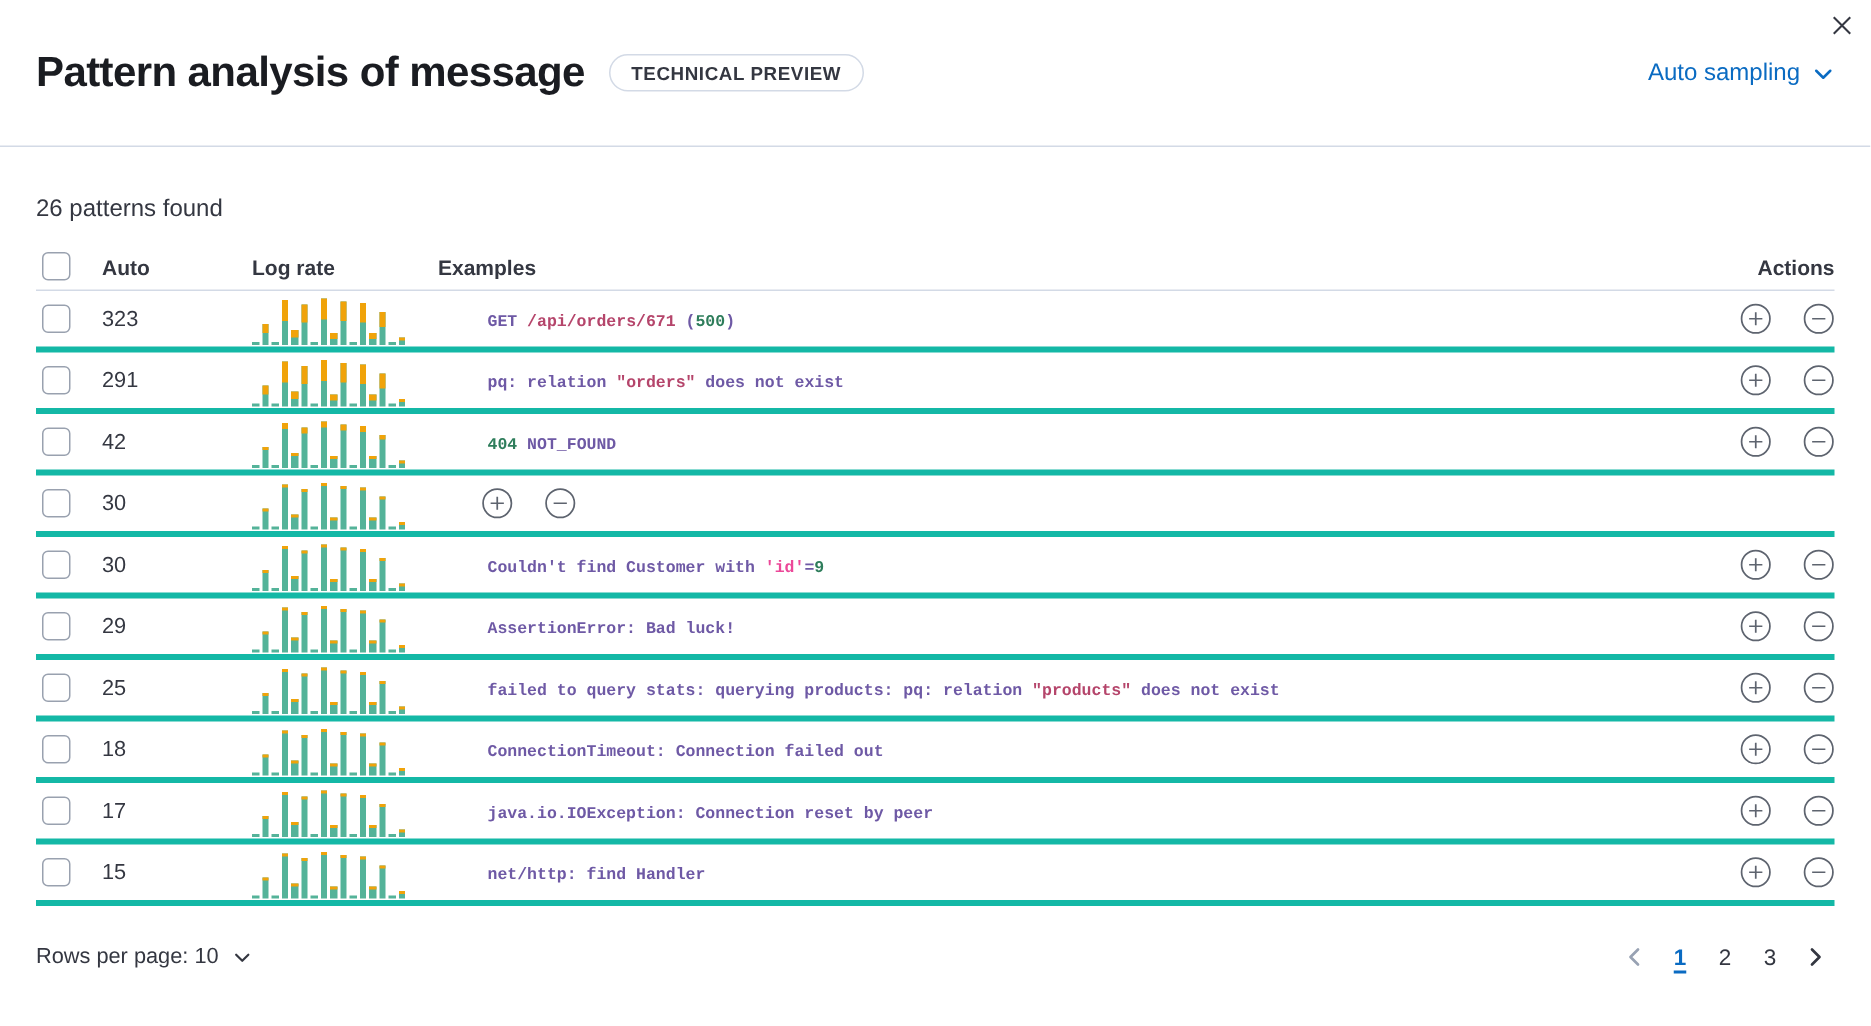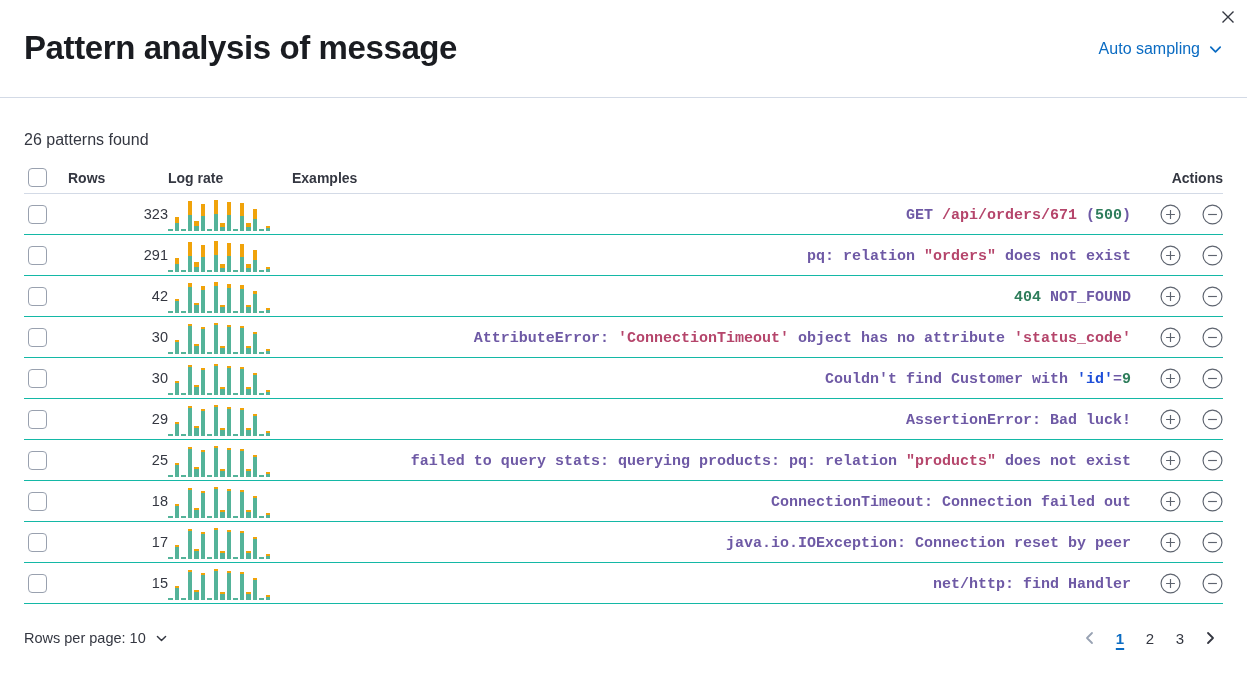--- a/index.html
+++ b/index.html
@@ -5,56 +5,56 @@
   * { box-sizing: border-box; margin: 0; padding: 0; }
   html, body { width: 1247px; height: 684px; background: #fff; overflow: hidden; }
   body { font-family: "Liberation Sans", "DejaVu Sans", sans-serif; color: #343741; }
 
   .flyout { position: relative; width: 1247px; height: 684px; background: #fff; }
 
   
   .page-header { display: flex; justify-content: space-between; align-items: center;
                  padding: 24px 24px 0 24px; height: 72px; }
   .title-group { display: flex; align-items: center; gap: 16px; }
-  .page-title { font-size: 33px; font-weight: 700; color: #1a1c21; letter-spacing: -0.4px; }
+  .page-title { font-size: 28px; font-weight: 700; color: #1a1c21; letter-spacing: -0.4px; }
   .badge { border: 1px solid #d3dae6; border-radius: 20px; padding: 5px 14px 4px;
            font-size: 12.5px; font-weight: 700; letter-spacing: 0.4px; color: #343741;
            background: #fff; white-space: nowrap; }
   .sampling { display: flex; align-items: center; gap: 8px; color: var(--blue, #0a6bc2);
               font-size: 16px; cursor: pointer; background: none; border: none;
               font-family: inherit; margin-top: 2px; }
   .close-btn { position: absolute; top: 4px; right: 6px; width: 26px; height: 26px;
                background: none; border: none; cursor: pointer; display: flex;
                align-items: center; justify-content: center; }
   .header-divider { height: 1px; background: #d3dae6; margin-top: 25px; }
 
   
   .content { padding: 0 24px; }
   .patterns-found { margin-top: 33px; font-size: 16px; color: #343741; }
 
   .table { margin-top: 13px; }
   .thead { display: flex; align-items: center; height: 32px; border-bottom: 1px solid #d3dae6; }
-  .row   { display: flex; align-items: center; height: 41px; border-bottom: 1px solid #14b8a6; text-align: right; }
+  .row   { display: flex; align-items: center; height: 41px; border-bottom: 4px solid #14b8a6; }
   .col-check    { width: 44px; display: flex; align-items: center; }
   .checkbox     { display: inline-block; width: 19px; height: 19px; margin-left: 4px;
                   border: 1px solid #99a1af; border-radius: 4px; background: #fff; cursor: pointer; }
   .col-count    { width: 100px; font-size: 14.5px; color: #343741; }
   .th           { font-size: 14px; font-weight: 700; color: #343741; }
   .col-lograte  { width: 124px; }
   .col-examples { flex: 1; overflow: hidden; }
   .col-actions  { width: 92px; display: flex; justify-content: flex-end; align-items: center; gap: 20px; }
   .th-actions   { text-align: right; display: flex; justify-content: flex-end; }
 
   .sparkline { display: flex; align-items: flex-end; gap: 2px; width: 102px; height: 31px;
                margin-top: 3px; }
   .bar { flex: 1; position: relative; background: #54b399; }
   .bar .cap { position: absolute; top: 0; left: 0; right: 0; background: #f0a30a; }
 
   .example { font-family: "Liberation Mono", "DejaVu Sans Mono", monospace;
-             font-size: 15px; font-weight: 700; white-space: nowrap; }
+             font-size: 11px; font-weight: 700; white-space: nowrap; margin-left: 33px; }
 
   .icon-btn { background: none; border: none; padding: 0; cursor: pointer; display: flex;
               align-items: center; justify-content: center; width: 22px; height: 22px; }
 
   
   .table-footer { display: flex; justify-content: space-between; align-items: center;
                   margin-top: 21px; padding: 0 24px 0 24px; }
   .rows-per-page { display: flex; align-items: center; gap: 9px; background: none; border: none;
                    font-family: inherit; font-size: 14.5px; color: #343741; cursor: pointer; }
   .pagination { display: flex; align-items: center; gap: 4px; }
@@ -72,40 +72,41 @@
 
   <button class="close-btn">
     <svg width="16" height="16" viewBox="0 0 16 16">
       <path d="M2.5 2.5 L13.5 13.5 M13.5 2.5 L2.5 13.5" stroke="#343741" stroke-width="1.4" fill="none"></path>
     </svg>
   </button>
 
   <div class="page-header">
     <div class="title-group">
       <h1 class="page-title">Pattern analysis of message</h1>
+      <span class="badge">TECHNICAL PREVIEW</span>
     </div>
     <button class="sampling">
       <span>Auto sampling</span>
       <svg width="15" height="15" viewBox="0 0 16 16">
         <path d="M3 5.5 L8 10.5 L13 5.5" stroke="#0a6bc2" stroke-width="1.8" fill="none" stroke-linecap="round" stroke-linejoin="round"></path>
       </svg>
     </button>
   </div>
 
   <div class="header-divider"></div>
 
   <div class="content">
     <div class="patterns-found">26 patterns found</div>
 
     <div class="table">
       <div class="thead">
         <div class="col-check">
             <span class="checkbox"></span>
           </div>
-        <div class="col-count th">Rows</div>
+        <div class="col-count th">Auto</div>
         <div class="col-lograte th">Log rate</div>
         <div class="col-examples th">Examples</div>
         <div class="col-actions th th-actions">Actions</div>
       </div>
       <div>
   <div class="row">
     <div class="col-check">
               <span class="checkbox"></span>
             </div>
     <div class="col-count">323</div>
@@ -336,21 +337,20 @@
                 </div>
                 <div class="bar" style="height: 22px; background: rgb(84, 179, 153);">
                   <div class="cap" style="height: 2px; background: rgb(240, 163, 10);"></div>
                 </div>
                 <div class="bar" style="height: 2px; background: rgb(84, 179, 153);"></div>
                 <div class="bar" style="height: 5px; background: rgb(84, 179, 153);">
                   <div class="cap" style="height: 2px; background: rgb(240, 163, 10);"></div>
                 </div>
               </div>
     </div>
-    <div class="col-examples"><span class="example"><span style="color: rgb(110, 89, 165);">AttributeError: </span><span style="color: rgb(181, 69, 107);">'ConnectionTimeout'</span><span style="color: rgb(110, 89, 165);"> object has no attribute </span><span style="color: rgb(181, 69, 107);">'status_code'</span></span></div>
     <div class="col-actions">
       <button class="icon-btn">
         <svg width="21" height="21" viewBox="0 0 20 20">
           <circle cx="10" cy="10" r="9" stroke="#5e646f" stroke-width="1.1" fill="none"></circle>
           <path d="M10 5.8 V14.2 M5.8 10 H14.2" stroke="#5e646f" stroke-width="1.1" fill="none"></path>
         </svg>
       </button>
       <button class="icon-btn">
         <svg width="21" height="21" viewBox="0 0 20 20">
           <circle cx="10" cy="10" r="9" stroke="#5e646f" stroke-width="1.1" fill="none"></circle>
@@ -400,21 +400,21 @@
                 </div>
                 <div class="bar" style="height: 22px; background: rgb(84, 179, 153);">
                   <div class="cap" style="height: 2px; background: rgb(240, 163, 10);"></div>
                 </div>
                 <div class="bar" style="height: 2px; background: rgb(84, 179, 153);"></div>
                 <div class="bar" style="height: 5px; background: rgb(84, 179, 153);">
                   <div class="cap" style="height: 2px; background: rgb(240, 163, 10);"></div>
                 </div>
               </div>
     </div>
-    <div class="col-examples"><span class="example"><span style="color: rgb(110, 89, 165);">Couldn't find Customer with </span><span style="color: #1d4ed8;">'id'</span><span style="color: rgb(110, 89, 165);">=</span><span style="color: rgb(46, 125, 91);">9</span></span></div>
+    <div class="col-examples"><span class="example"><span style="color: rgb(110, 89, 165);">Couldn't find Customer with </span><span style="color: #ec4899;">'id'</span><span style="color: rgb(110, 89, 165);">=</span><span style="color: rgb(46, 125, 91);">9</span></span></div>
     <div class="col-actions">
       <button class="icon-btn">
         <svg width="21" height="21" viewBox="0 0 20 20">
           <circle cx="10" cy="10" r="9" stroke="#5e646f" stroke-width="1.1" fill="none"></circle>
           <path d="M10 5.8 V14.2 M5.8 10 H14.2" stroke="#5e646f" stroke-width="1.1" fill="none"></path>
         </svg>
       </button>
       <button class="icon-btn">
         <svg width="21" height="21" viewBox="0 0 20 20">
           <circle cx="10" cy="10" r="9" stroke="#5e646f" stroke-width="1.1" fill="none"></circle>

